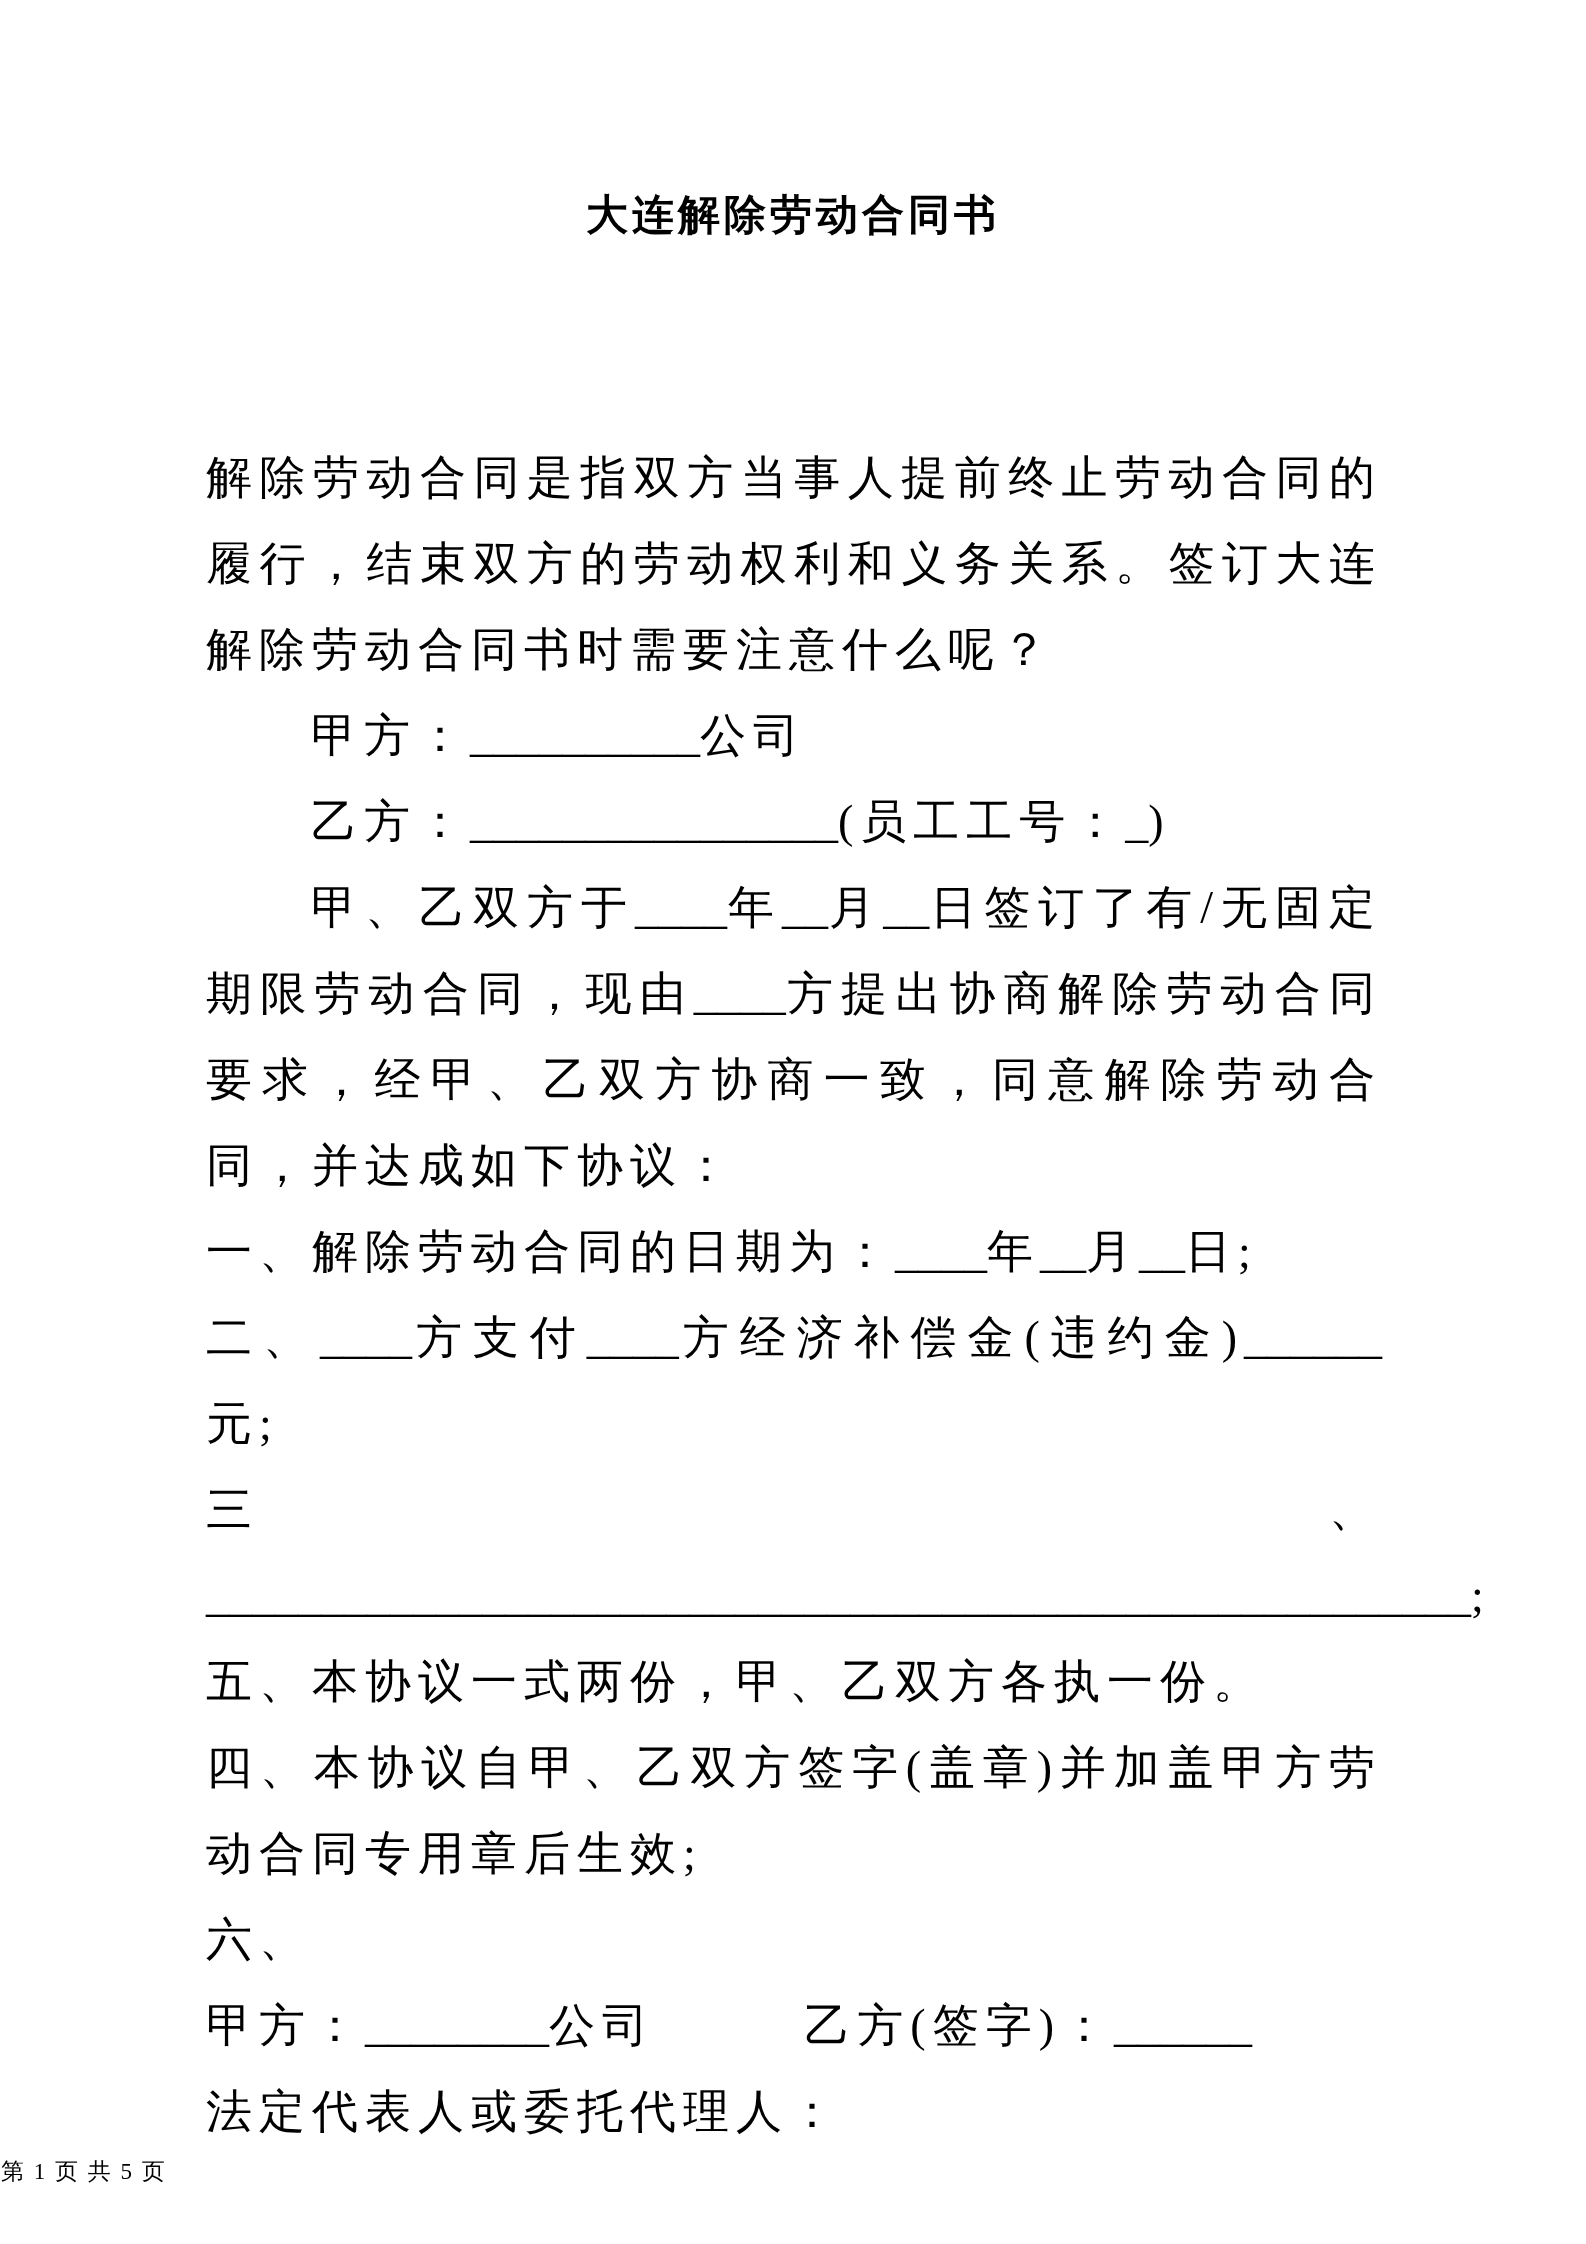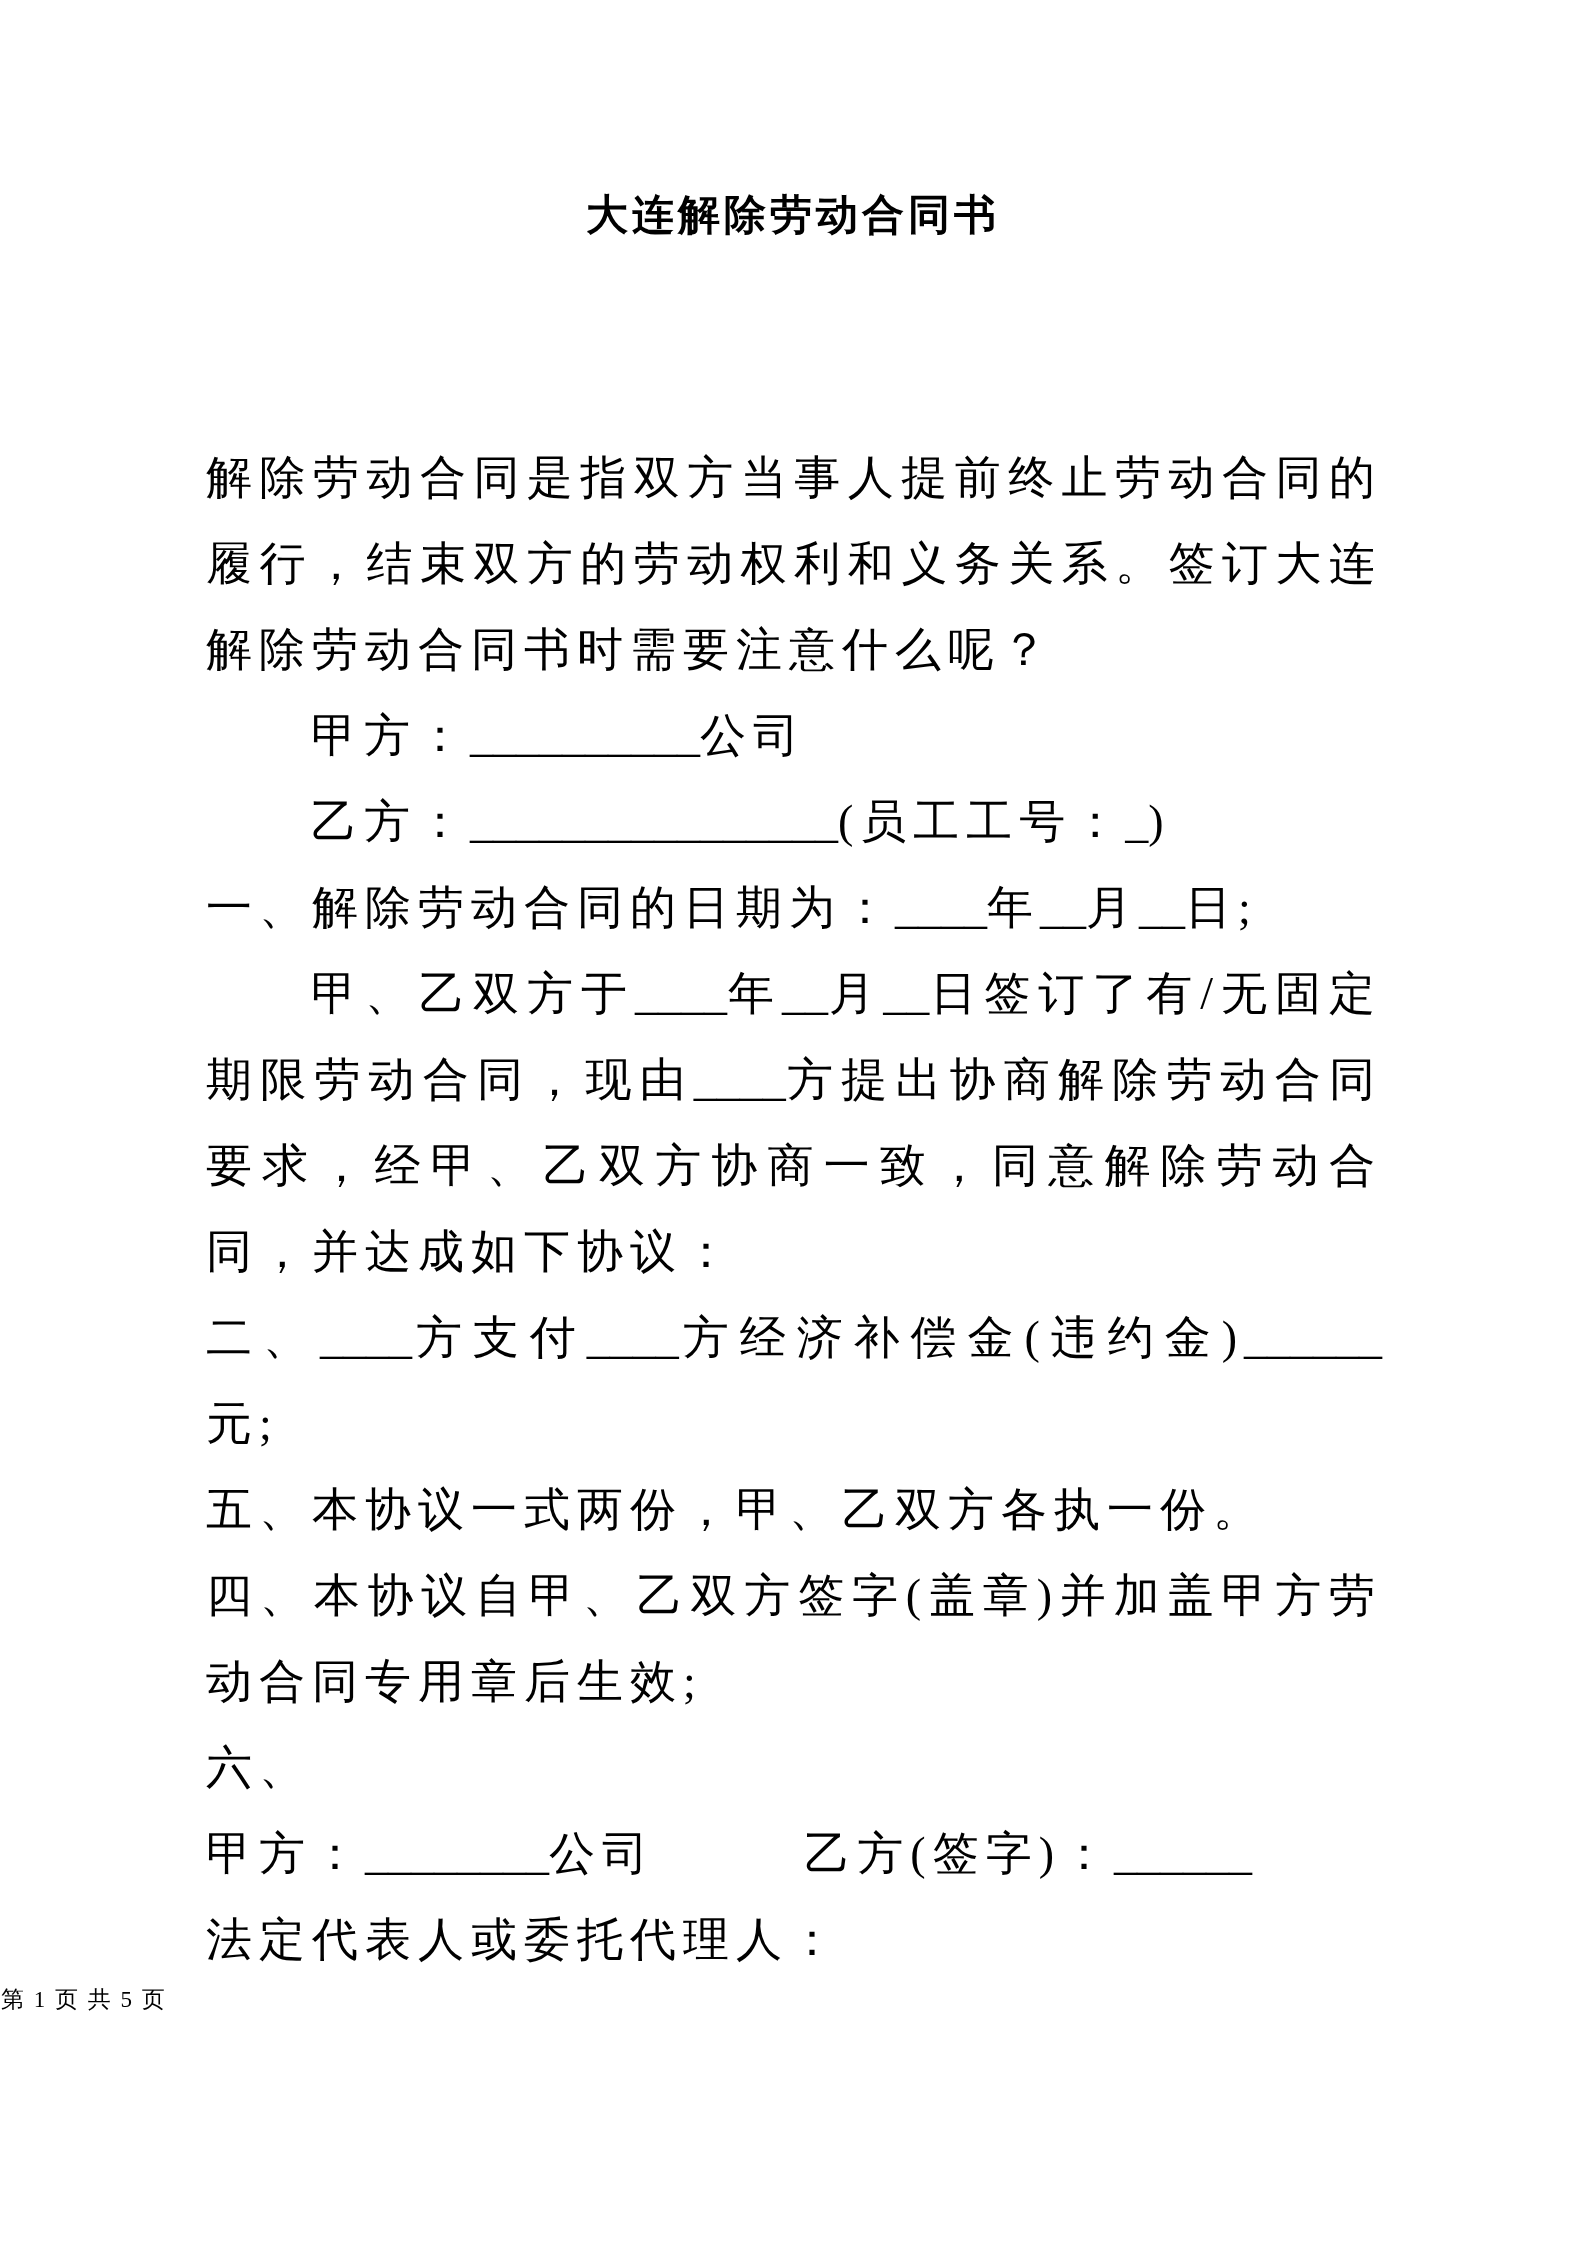--- a/index.html
+++ b/index.html
@@ -73,26 +73,27 @@
 
   <div class="content">
 
     <p class="para">解除劳动合同是指双方当事人提前终止劳动合同的履行，结束双方的劳动权利和义务关系。签订大连解除劳动合同书时需要注意什么呢？</p>
 
 
     <p class="para indent"><span>甲方：</span><span class="bl">__________</span><span>公司</span></p>
 
     <p class="para indent"><span>乙方：</span><span class="bl">________________</span><span>(员工工号：</span><span class="bl">_</span><span>)</span></p>
 
+    <p class="para indent"><span>甲、乙双方于</span><span class="bl">____</span><span>年</span><span class="bl">__</span><span>月</span><span class="bl">__</span><span>日签订了有/无固定期限劳动合同，现由</span><span class="bl">____</span><span>方提出协商解除劳动合同要求，经甲、乙双方协商一致，同意解除劳动合同，并达成如下协议：</span></p>
+
     <p class="para"><span>一、解除劳动合同的日期为：</span><span class="bl">____</span><span>年</span><span class="bl">__</span><span>月</span><span class="bl">__</span><span>日;</span></p>
-
-    <p class="para indent"><span>甲、乙双方于</span><span class="bl">____</span><span>年</span><span class="bl">__</span><span>月</span><span class="bl">__</span><span>日签订了有/无固定期限劳动合同，现由</span><span class="bl">____</span><span>方提出协商解除劳动合同要求，经甲、乙双方协商一致，同意解除劳动合同，并达成如下协议：</span></p>
 
     <p class="para"><span>二、</span><span class="bl">____</span><span>方支付</span><span class="bl">____</span><span>方经济补偿金(违约金)</span><span class="bl">______</span><span>元;</span></p>
 
+    <p class="para"><span>三、</span><span class="bl">_______________________________________________________</span><span>;</span></p>
 
     <p class="para">五、本协议一式两份，甲、乙双方各执一份。</p>
 
     <p class="para">四、本协议自甲、乙双方签字(盖章)并加盖甲方劳动合同专用章后生效;</p>
 
     <p class="para">六、</p>
 
     <div class="sig-row">
       <span class="sig-left"><span>甲方：</span><span class="bl">________</span><span>公司</span></span>
       <span class="sig-right"><span>乙方(签字)：</span><span class="bl">______</span></span>

